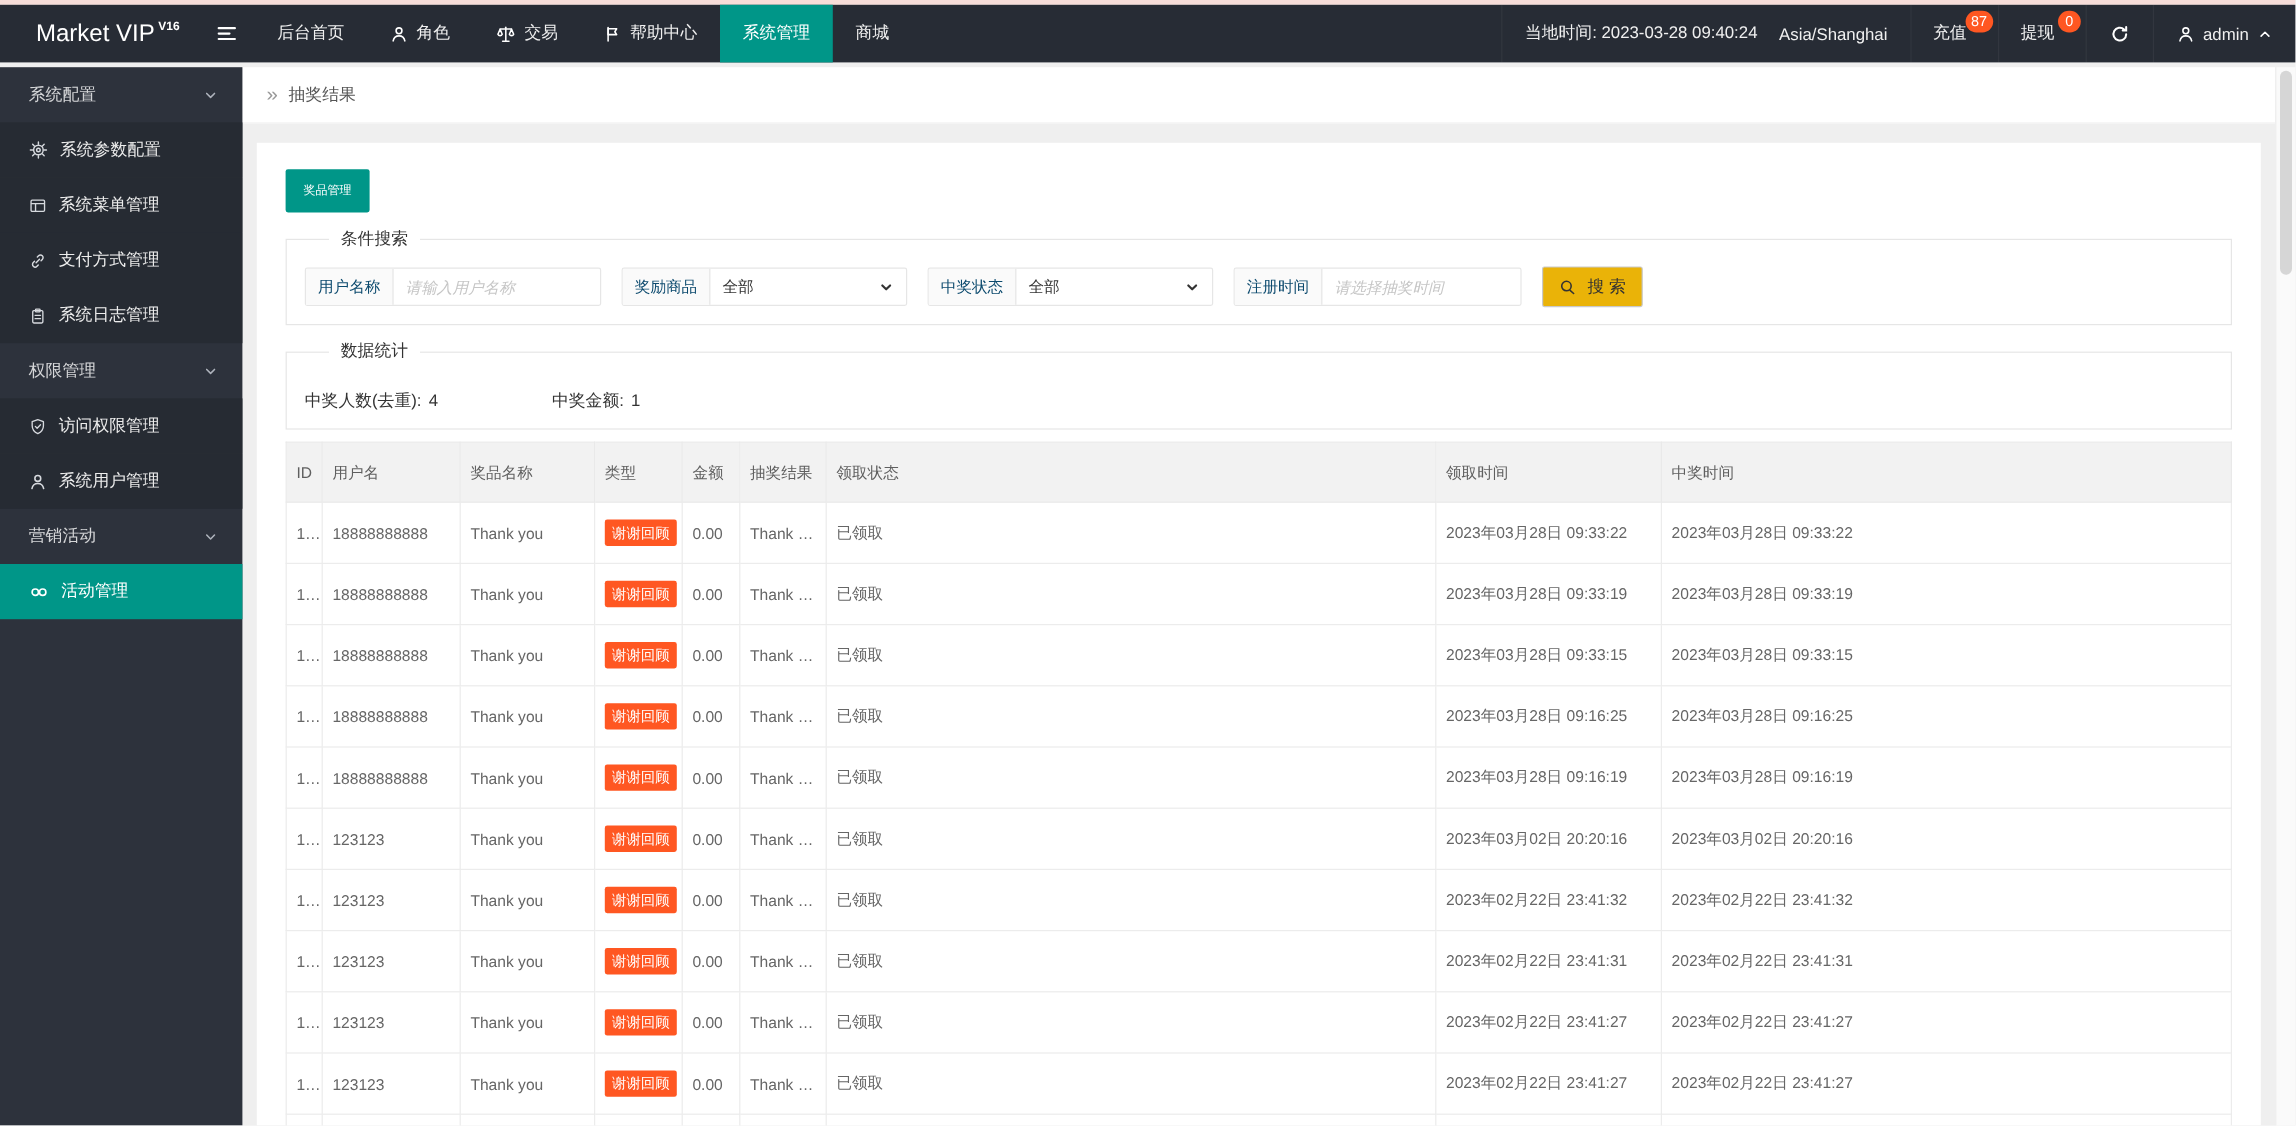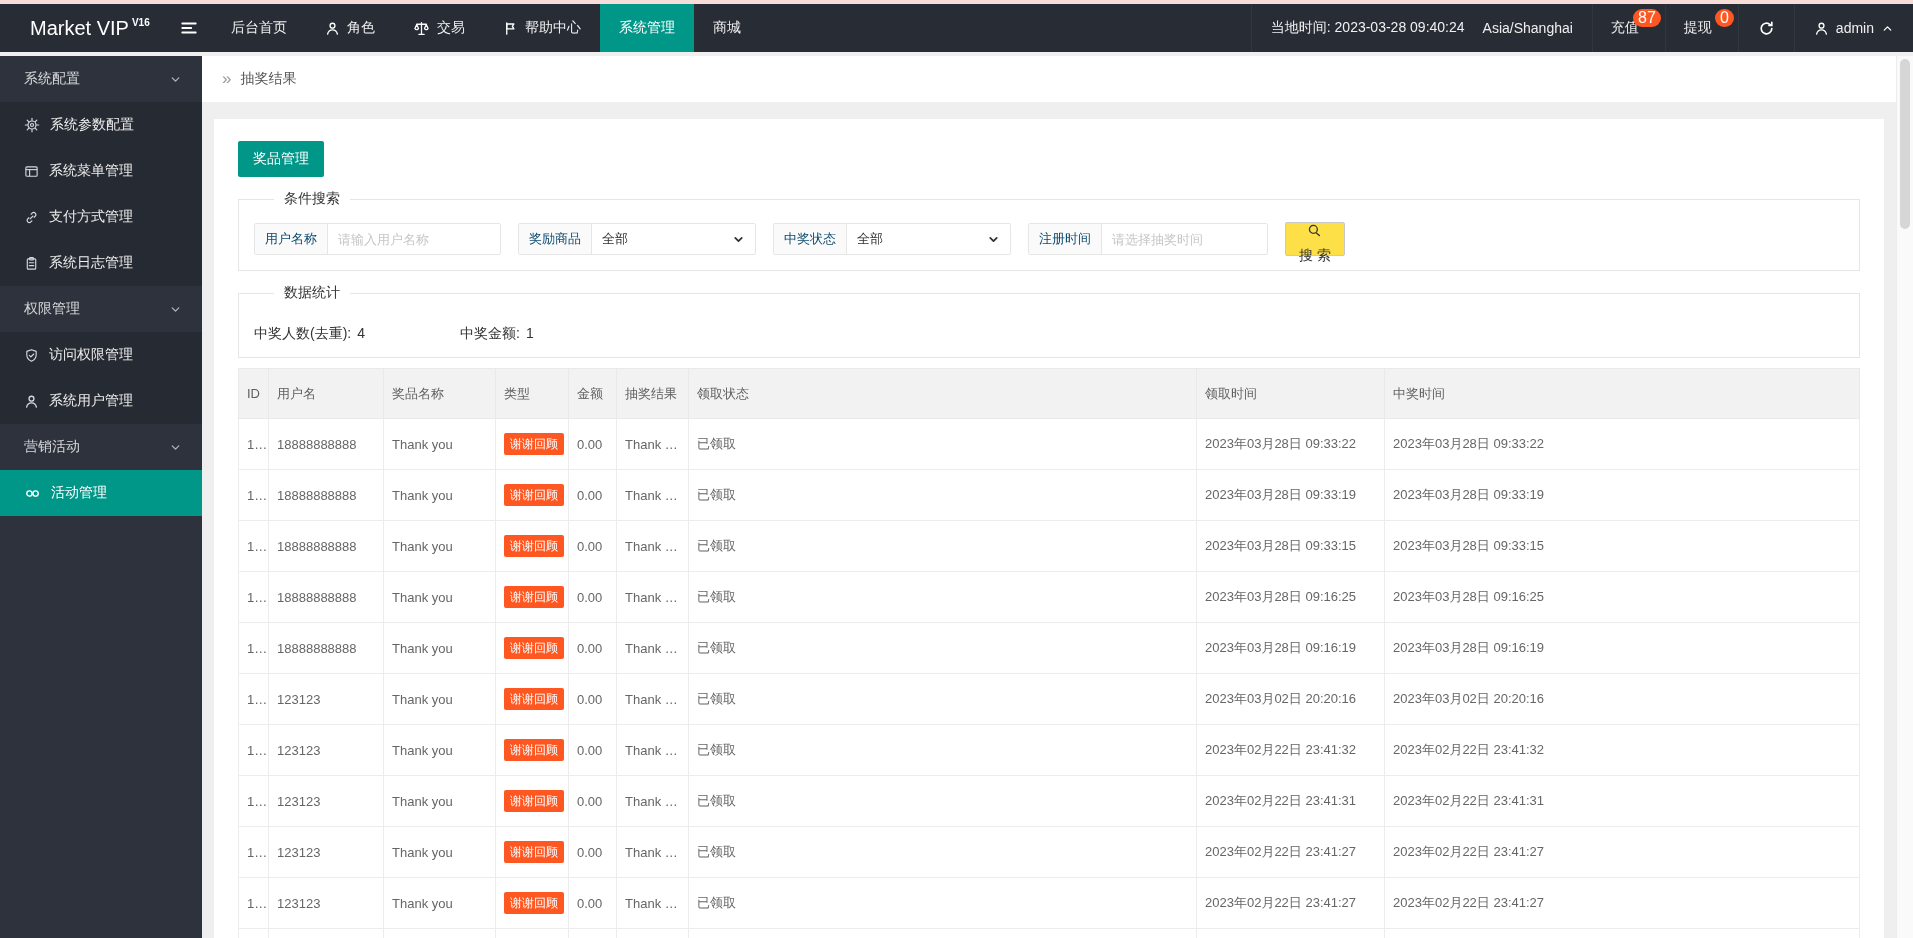--- a/index.html
+++ b/index.html
@@ -23,21 +23,21 @@
   .nav-menu { display:flex; align-items:stretch; }
   .nav-item { padding:0 19px; display:flex; align-items:center; gap:7px;
               font-size:14px; color:#f0f0f0; cursor:pointer; white-space:nowrap; }
   .nav-item.active { background:#009688; color:#fff; }
   .nav-right { margin-left:auto; display:flex; align-items:stretch; }
   .nav-right > .nav-item { border-left:1px solid rgba(255,255,255,0.05); }
   .nav-time { gap:18px; cursor:default; }
   .badge-holder { position:relative; padding:0 26px 0 18px; }
   .nav-badge { position:absolute; top:5px; right:4px; background:#ff5722; color:#fff;
                min-width:19px; height:18px; line-height:18px; border-radius:10px;
-               font-size:16px; text-align:center; padding:0 5px; }
+               font-size:12px; text-align:center; padding:0 5px; }
   .icon { display:inline-flex; align-items:center; justify-content:center; }
 
   
   .sidebar { position:absolute; top:56px; left:0; bottom:0; width:202px; background:#2d323c; z-index:20; }
   .side-group-title { height:46px; display:flex; align-items:center; justify-content:space-between;
                       padding:0 20px 0 24px; color:rgba(255,255,255,0.8); font-size:14px; cursor:pointer; }
   .side-item { height:46px; display:flex; align-items:center; gap:10px; padding-left:24px;
                background:#262b33; color:#ededed; font-size:14px; cursor:pointer; }
   .side-item.active { background:#009688; color:#fff; }
 
@@ -46,40 +46,40 @@
                     background:#fff; display:flex; align-items:center; padding-left:20px; gap:9px;
                     border-bottom:1px solid #f0f0f0; z-index:10; }
   .crumb-sep { color:#999; font-size:17px; }
   .crumb-current { color:#555; font-size:14px; }
 
   
   .content { position:absolute; top:103px; left:202px; right:17px; bottom:0; background:#efefef; overflow:hidden; }
   .panel { background:#fff; margin:16px 12px 0 12px; padding:22px 24px; height:1100px; }
 
   .btn-primary { display:inline-block; background:#009688; color:#fff; border:none; height:36px;
-                 padding:0 15px; font-size:14px; border-radius:2px; cursor:pointer;
+                 padding:0 15px; font-size:10px; border-radius:2px; cursor:pointer;
                  font-family:Liberation Serif, serif; }
 
   fieldset.field-box { border:1px solid #e6e6e6; margin-top:13px; padding:10px 15px 14px; }
   fieldset.field-box legend { margin-left:20px; padding:0 10px; font-size:14px; color:#333; }
 
   .form-row { display:flex; align-items:center; gap:17px; margin-top:4px; }
   .igroup { display:flex; align-items:stretch; height:32px; border:1px solid #e6e6e6;
             border-radius:2px; background:#fff; }
   .igroup .addon { background:#fafafa; border-right:1px solid #e6e6e6; padding:0 10px;
                    display:flex; align-items:center; font-size:13px; color:#0c4a6e; white-space:nowrap; }
   .igroup input { border:none; outline:none; padding:0 10px; font-size:13px; color:#c2410c;
-                  width:172px; font-family:inherit; background:transparent; }
+                  width:172px; font-family:inherit; background:transparent;font-style:italic; }
   .igroup input::placeholder { color:#c6c6c6; }
   .igroup input.date { width:165px; }
   .selectbox { display:flex; align-items:center; justify-content:space-between;
                width:163px; padding:0 10px; font-size:13px; color:#333; cursor:pointer; }
-  .search-btn { height:34px; display:flex; align-items:center; gap:9px; background:#fde047;
+  .search-btn { height:34px; display:flex; align-items:center; gap:9px; background:#eab308;
                 border:1px solid #c9c9c9; border-radius:2px; padding:0 13px; font-size:14px;
-                color:#333; cursor:pointer; font-family:inherit;flex-direction:column; }
+                color:#333; cursor:pointer; font-family:inherit; }
 
   .stats-row { display:flex; margin-top:13px; font-size:14px; color:#333; }
   .stat { width:206px; white-space:nowrap; }
   .stat .v { margin-left:6px; }
 
   
   .table-wrap { margin-top:10px; }
   table { width:100%; border-collapse:collapse; table-layout:fixed; font-size:13px; color:#666; }
   th { background:#f2f2f2; height:50px; font-weight:normal; text-align:left;
        padding:0 8px; color:#5f5f5f; border:1px solid #e9e9e9; white-space:nowrap; overflow:hidden; }

